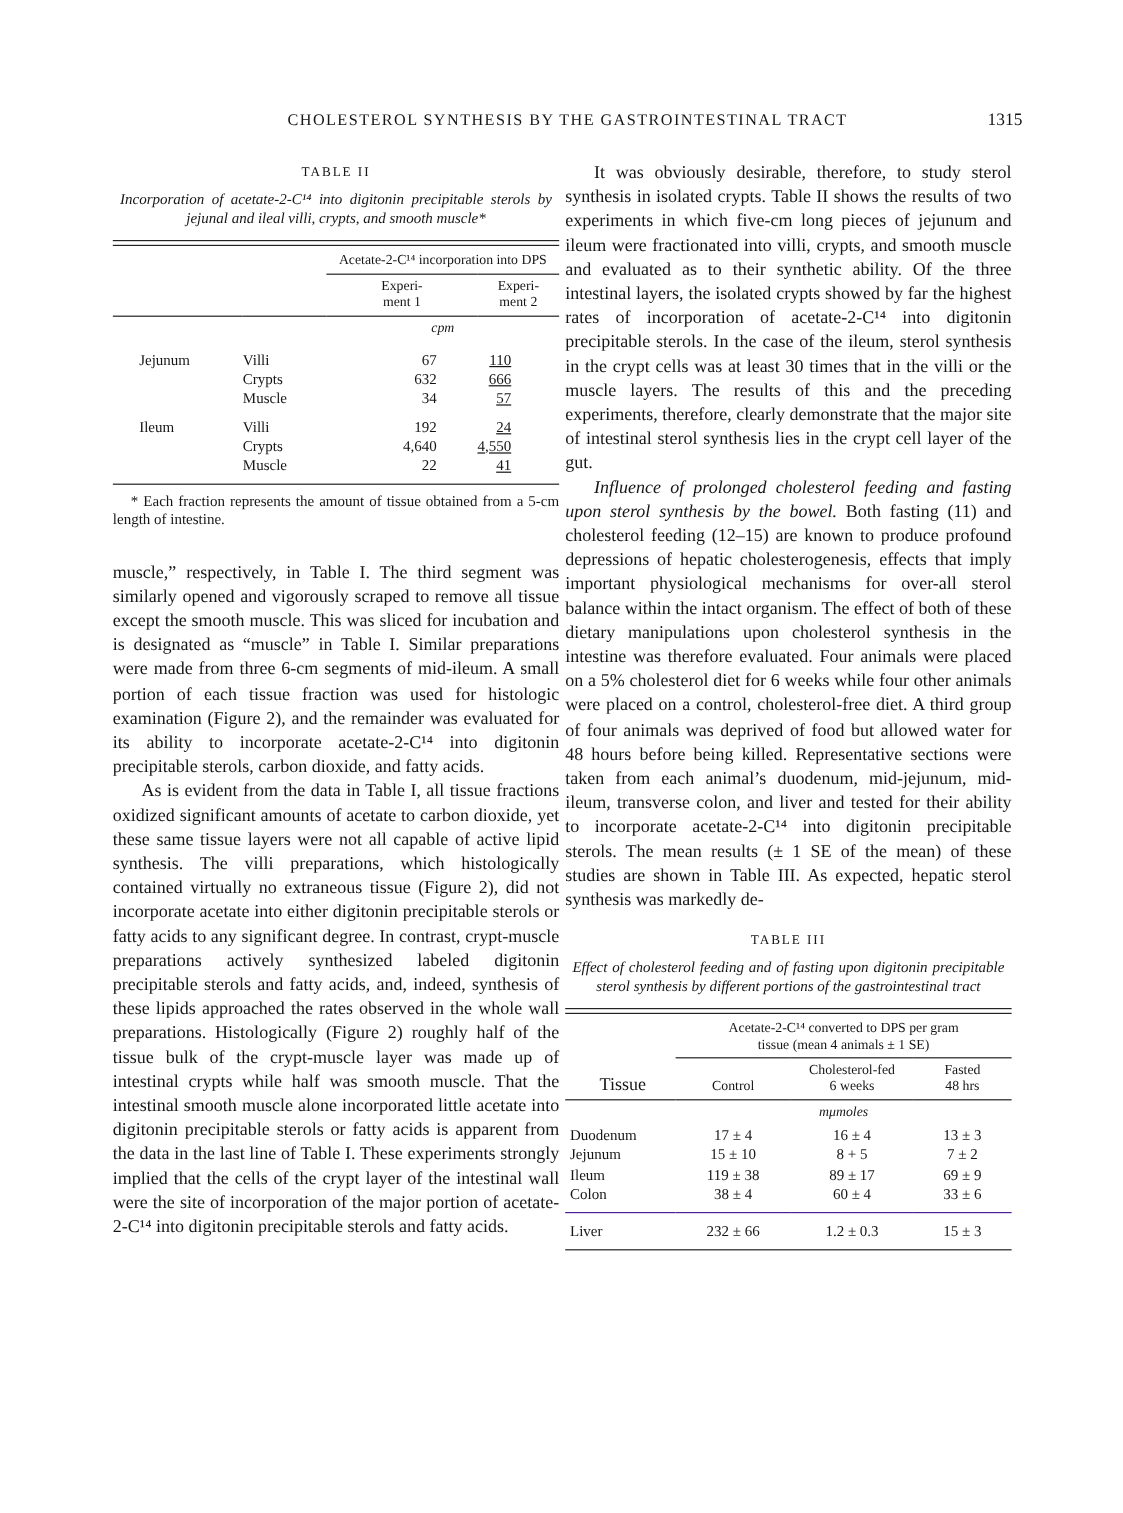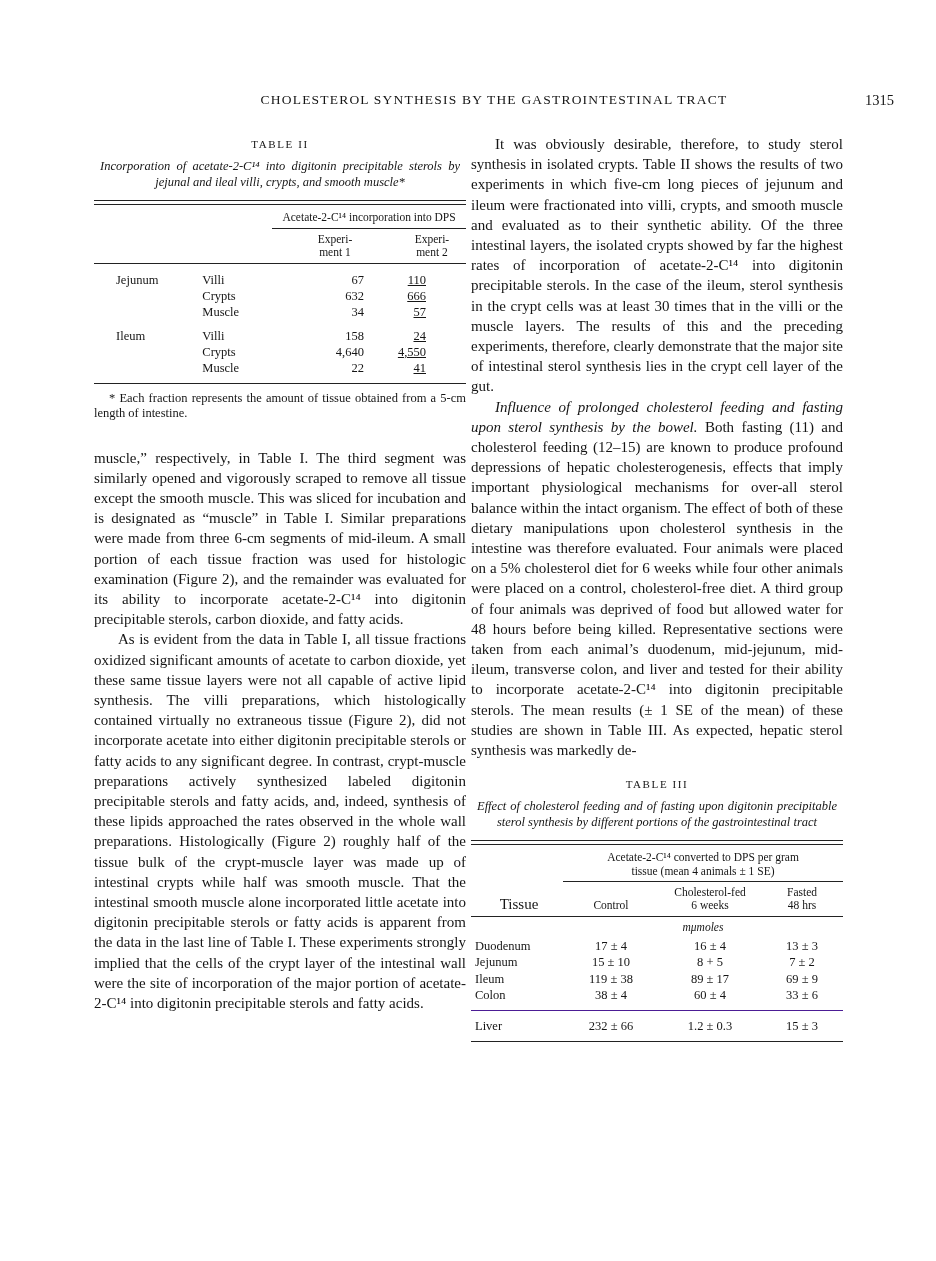--- a/index.html
+++ b/index.html
@@ -11,21 +11,21 @@
     width: 936px;
     height: 1261px;
     overflow: hidden;
     font-family: "Liberation Serif", "DejaVu Serif", serif;
     color: #151515;
   }
   .page {
     box-sizing: border-box;
     width: 936px;
     height: 1261px;
-    padding: 92px 42px 0 94px;
+    padding: 92px 84px 0 94px;
   }
   
   .page-header {
     position: relative;
     height: 22px;
   }
   .running-title {
     position: absolute;
     left: 0; right: 0;
     text-align: center;
@@ -162,20 +162,25 @@
             <td colspan="2" class="spanner">Acetate-2-C¹⁴ incorporation into DPS</td>
           </tr>
           <tr class="colhead-row">
             <td class="c-region"></td>
             <td class="c-frac"></td>
             <td class="colhead">Experi-
 ment 1</td>
             <td class="colhead">Experi-
 ment 2</td>
           </tr>
+          <tr>
+            <td></td>
+            <td></td>
+            <td colspan="2" class="unit">cpm</td>
+          </tr>
           <tr class="datarow grp">
             <td class="c-region">Jejunum</td>
             <td class="c-frac">Villi</td>
             <td class="c-n1">67</td>
             <td class="c-n2">110</td>
           </tr>
           <tr class="datarow">
             <td class="c-region"></td>
             <td class="c-frac">Crypts</td>
             <td class="c-n1">632</td>
@@ -183,21 +188,21 @@
           </tr>
           <tr class="datarow">
             <td class="c-region"></td>
             <td class="c-frac">Muscle</td>
             <td class="c-n1">34</td>
             <td class="c-n2">57</td>
           </tr>
           <tr class="datarow grp">
             <td class="c-region">Ileum</td>
             <td class="c-frac">Villi</td>
-            <td class="c-n1">158</td>
+            <td class="c-n1">192</td>
             <td class="c-n2">24</td>
           </tr>
           <tr class="datarow">
             <td class="c-region"></td>
             <td class="c-frac">Crypts</td>
             <td class="c-n1">4,640</td>
             <td class="c-n2">4,550</td>
           </tr>
           <tr class="datarow">
             <td class="c-region"></td>

